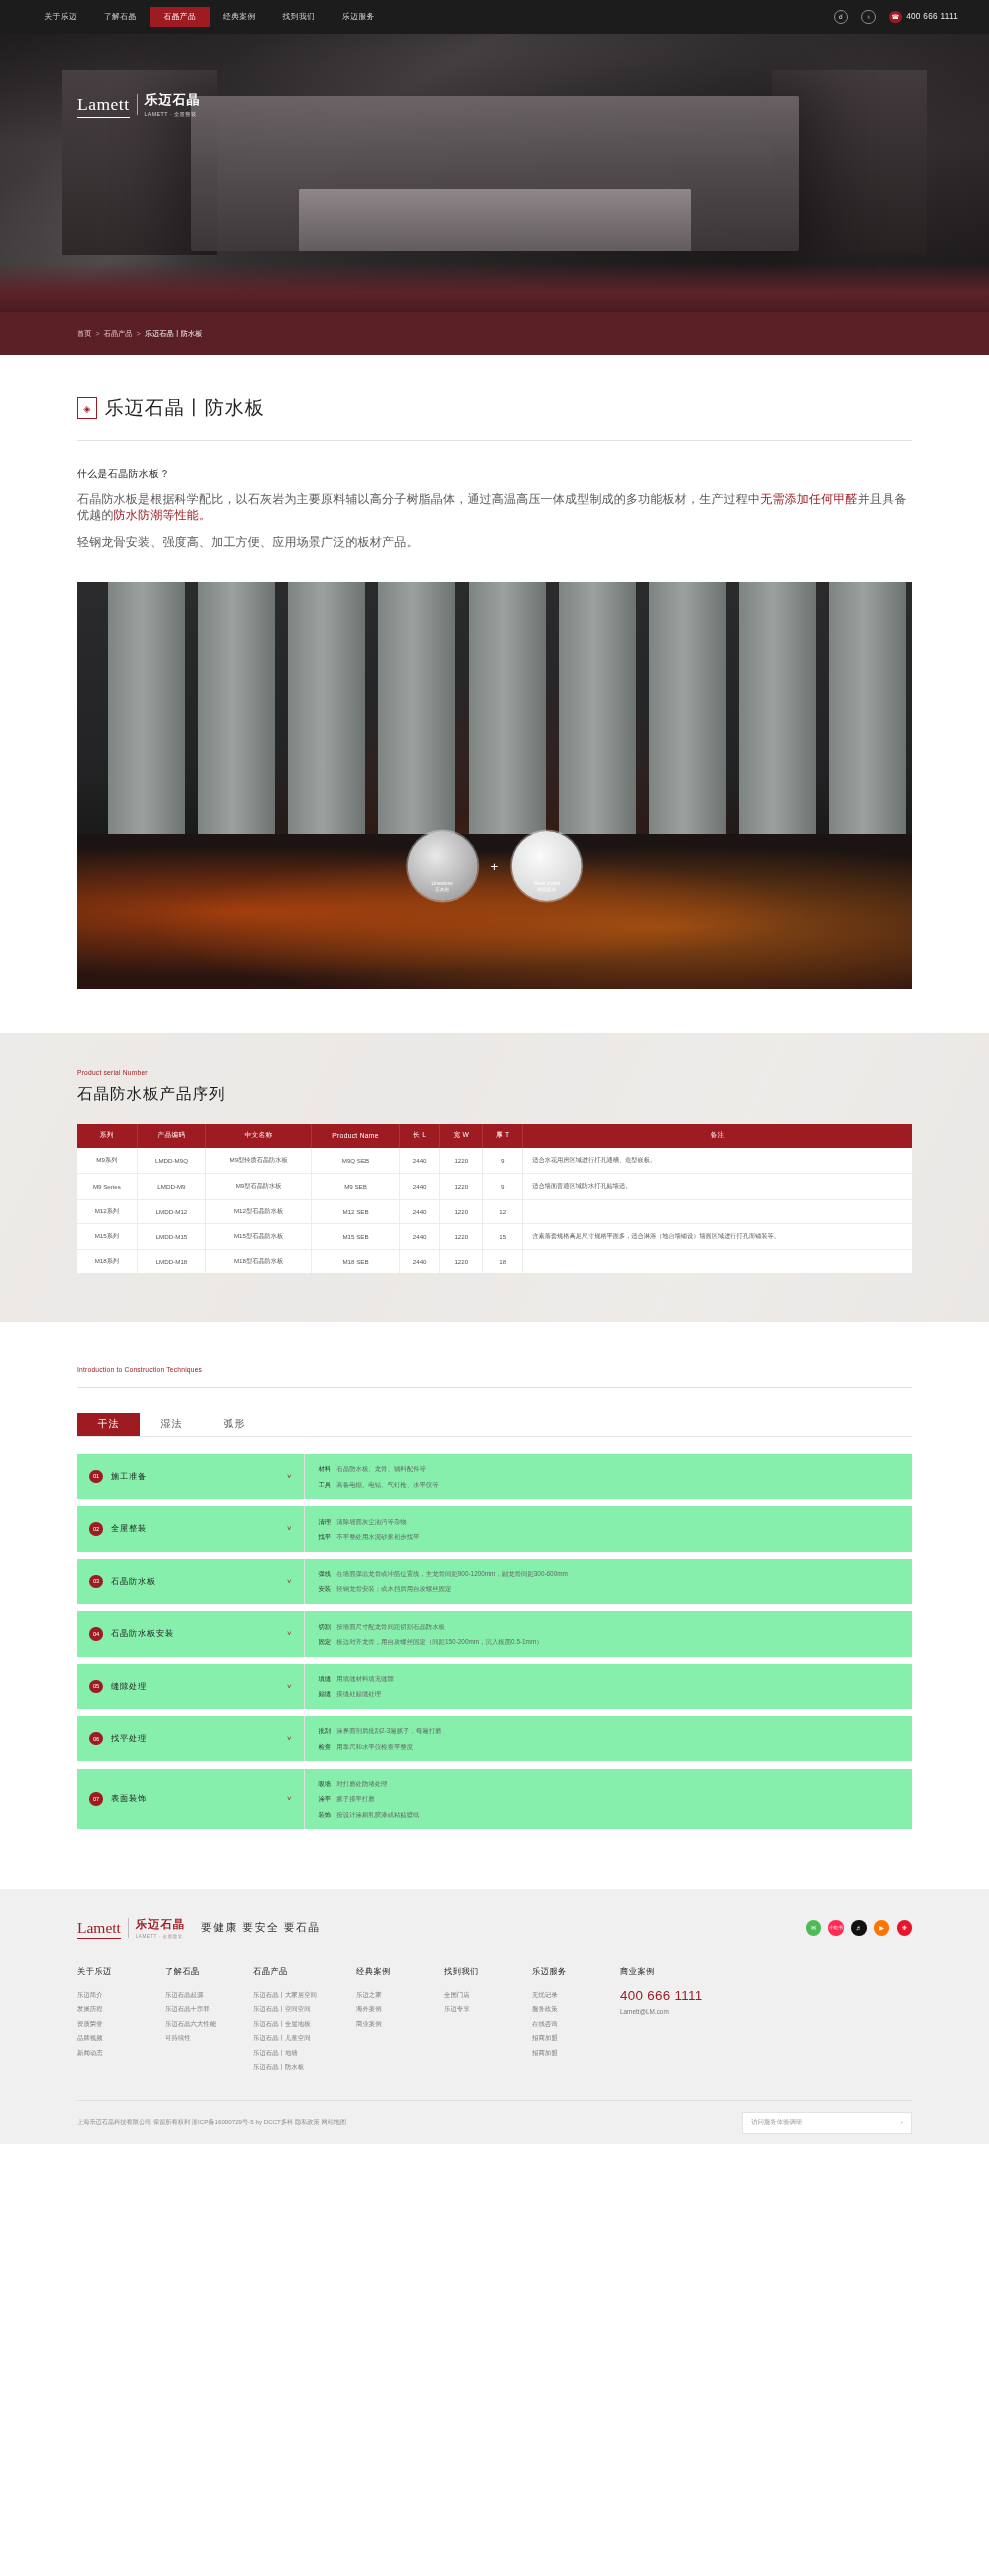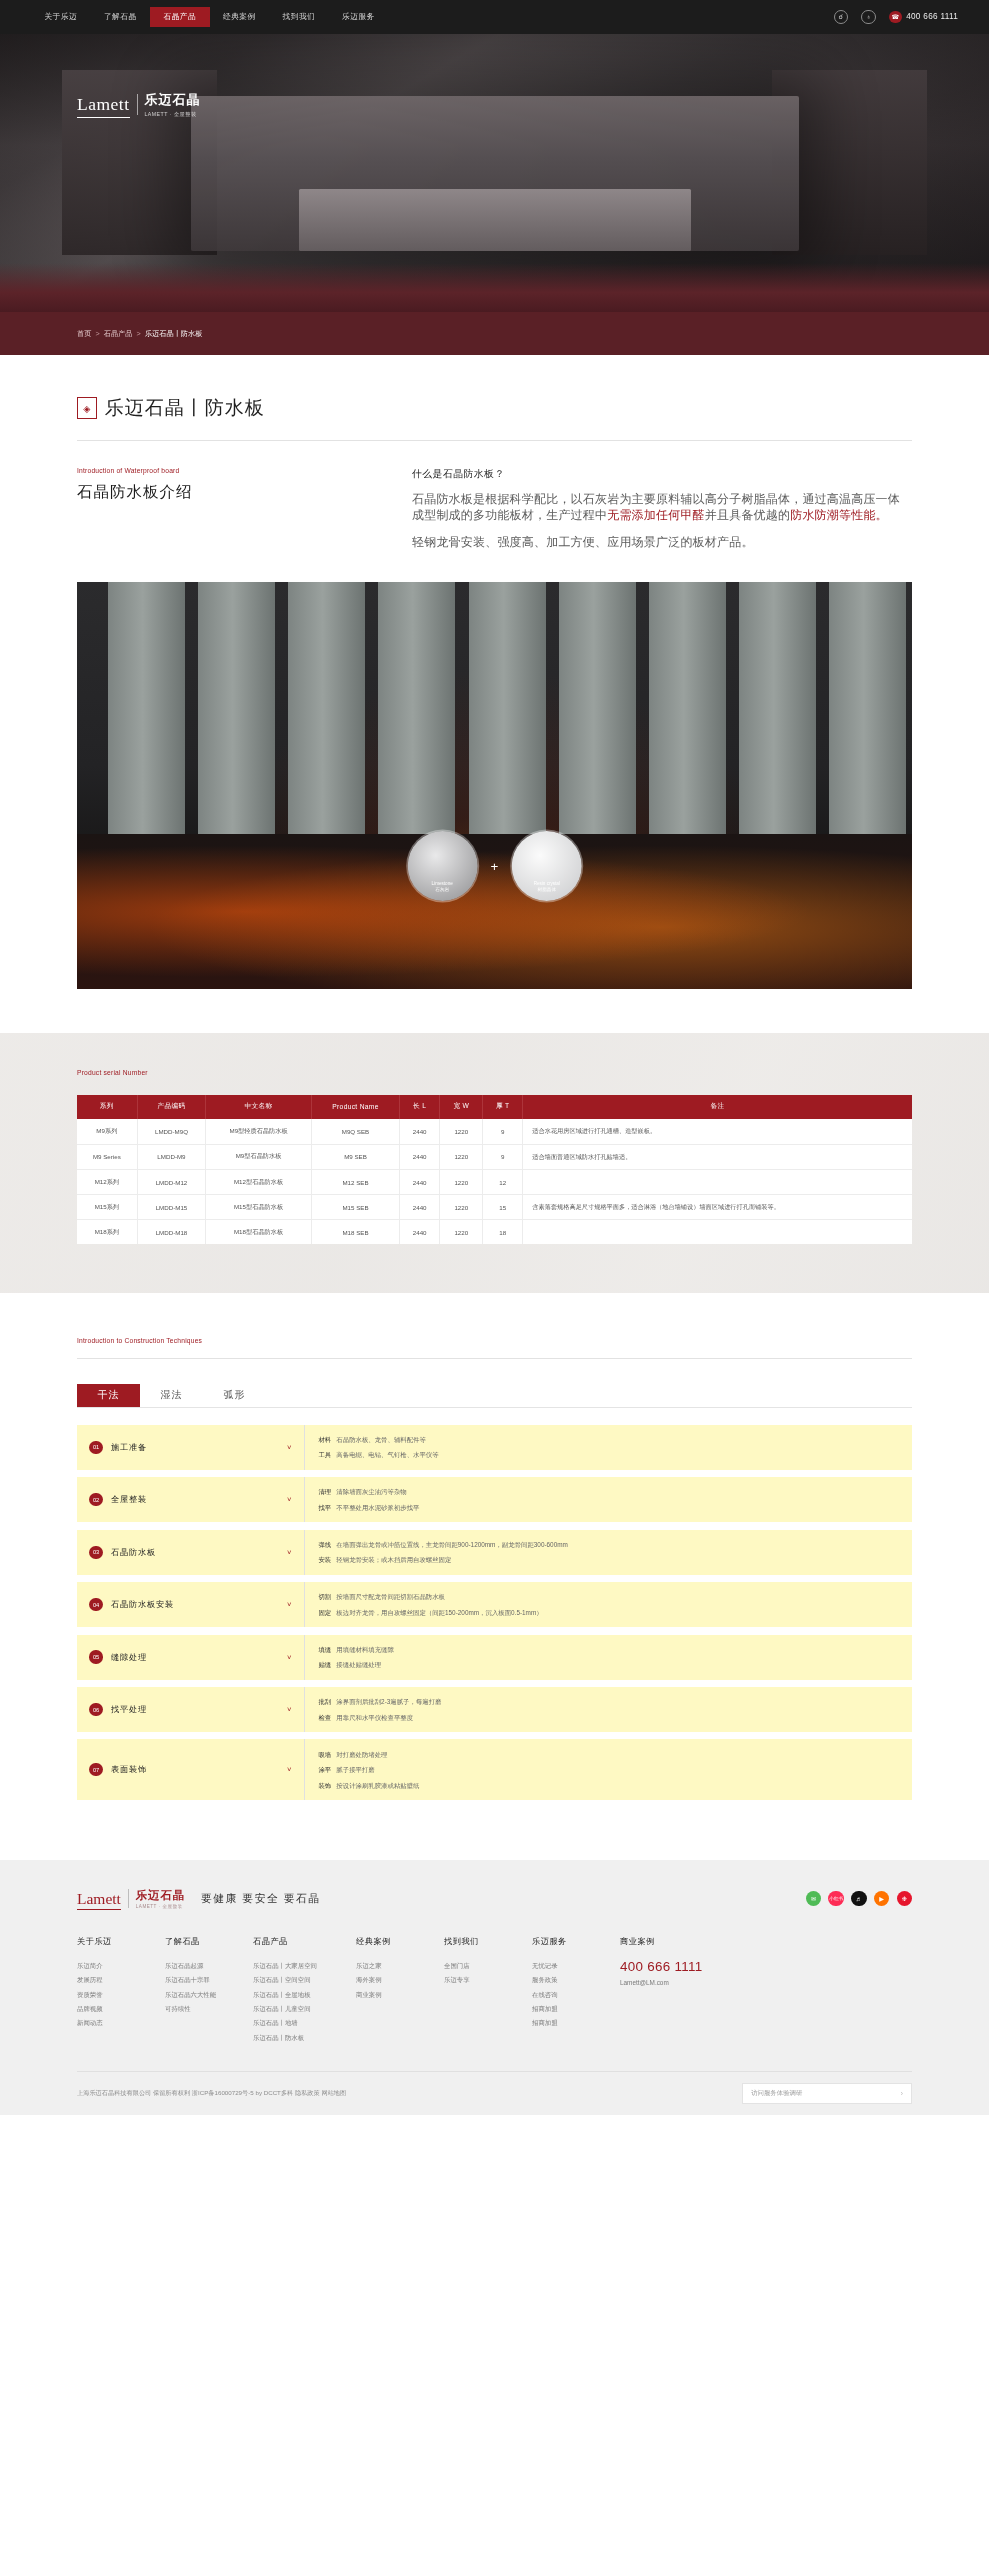--- a/index.html
+++ b/index.html
@@ -209,21 +209,21 @@
   .tabs { display:flex; gap:0; margin-top:25px; }
   .tab {
     width:63px; height:23px; display:flex; align-items:center; justify-content:center;
     font-size:10px; color:#555; letter-spacing:1px; cursor:pointer;
   }
   .tab.active { background:#9e1b22; color:#fff; }
   .tabs-rule { height:0.5px; background:#e4e4e4; }
 
   .acc-item {
     display:flex; align-items:stretch;
-    background:#fef9c3; margin-bottom:7.2px; min-height:42px;
+    background:#86efac; margin-bottom:7.2px; min-height:42px;
   }
   .acc-head {
     width: 227px; display:flex; align-items:center; gap:8.2px; padding: 0 12.4px;
   }
   .step-badge {
     width:13.4px; height:13.4px; border-radius:50%;
     background:#9e1b22; color:#fff; font-size:5.7px;
     display:flex; align-items:center; justify-content:center;
   }
   .acc-title { font-size:8.2px; color:#222; letter-spacing:0.8px; flex:1; }
@@ -326,24 +326,20 @@
   </div>
 
   <div class="section">
     <div class="title-row">
       <div class="title-badge">◈</div>
       <div class="page-title">乐迈石晶丨防水板</div>
     </div>
     <div class="title-underline"></div>
 
     <div class="intro-grid">
-      <div class="intro-left">
-        <div class="eyebrow">Introduction of Waterproof board</div>
-        <div class="sec-h2">石晶防水板介绍</div>
-      </div>
       <div class="intro-right">
         <div class="sec-q">什么是石晶防水板？</div>
         <div class="sec-p">
           <span>石晶防水板是根据科学配比，以石灰岩为主要原料辅以高分子树脂晶体，通过高温高压一体成型制成的多功能板材，生产过程中</span><span class="hl">无需添加任何甲醛</span><span>并且具备优越的</span><span class="hl">防水防潮等性能。</span>
         </div>
         <div class="sec-p" style="margin-top:11.3px;">轻钢龙骨安装、强度高、加工方便、应用场景广泛的板材产品。</div>
       </div>
     </div>
 
     <div class="hero-image">
@@ -366,20 +362,21 @@
         <div class="mat-circle mat-b">
           <div>Resin crystal</div>
           <div>树脂晶体</div>
         </div>
       </div>
     </div>
   </div>
 
   <div class="series-band">
     <div class="eyebrow">Product serial Number</div>
+    <div class="series-h2">石晶防水板产品序列</div>
     <table class="series">
       <thead>
         <tr>
           <th>系列</th>
           <th>产品编码</th>
           <th>中文名称</th>
           <th>Product Name</th>
           <th>长 L</th>
           <th>宽 W</th>
           <th>厚 T</th>

